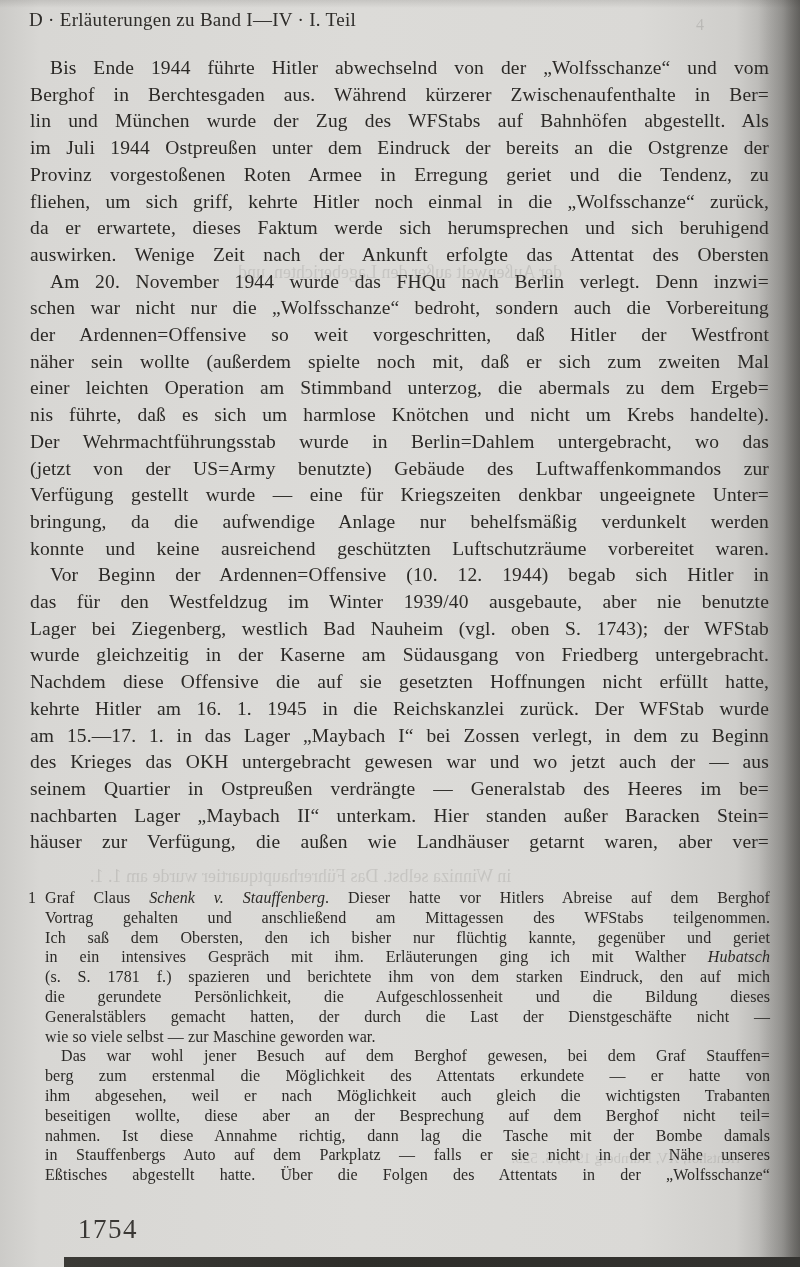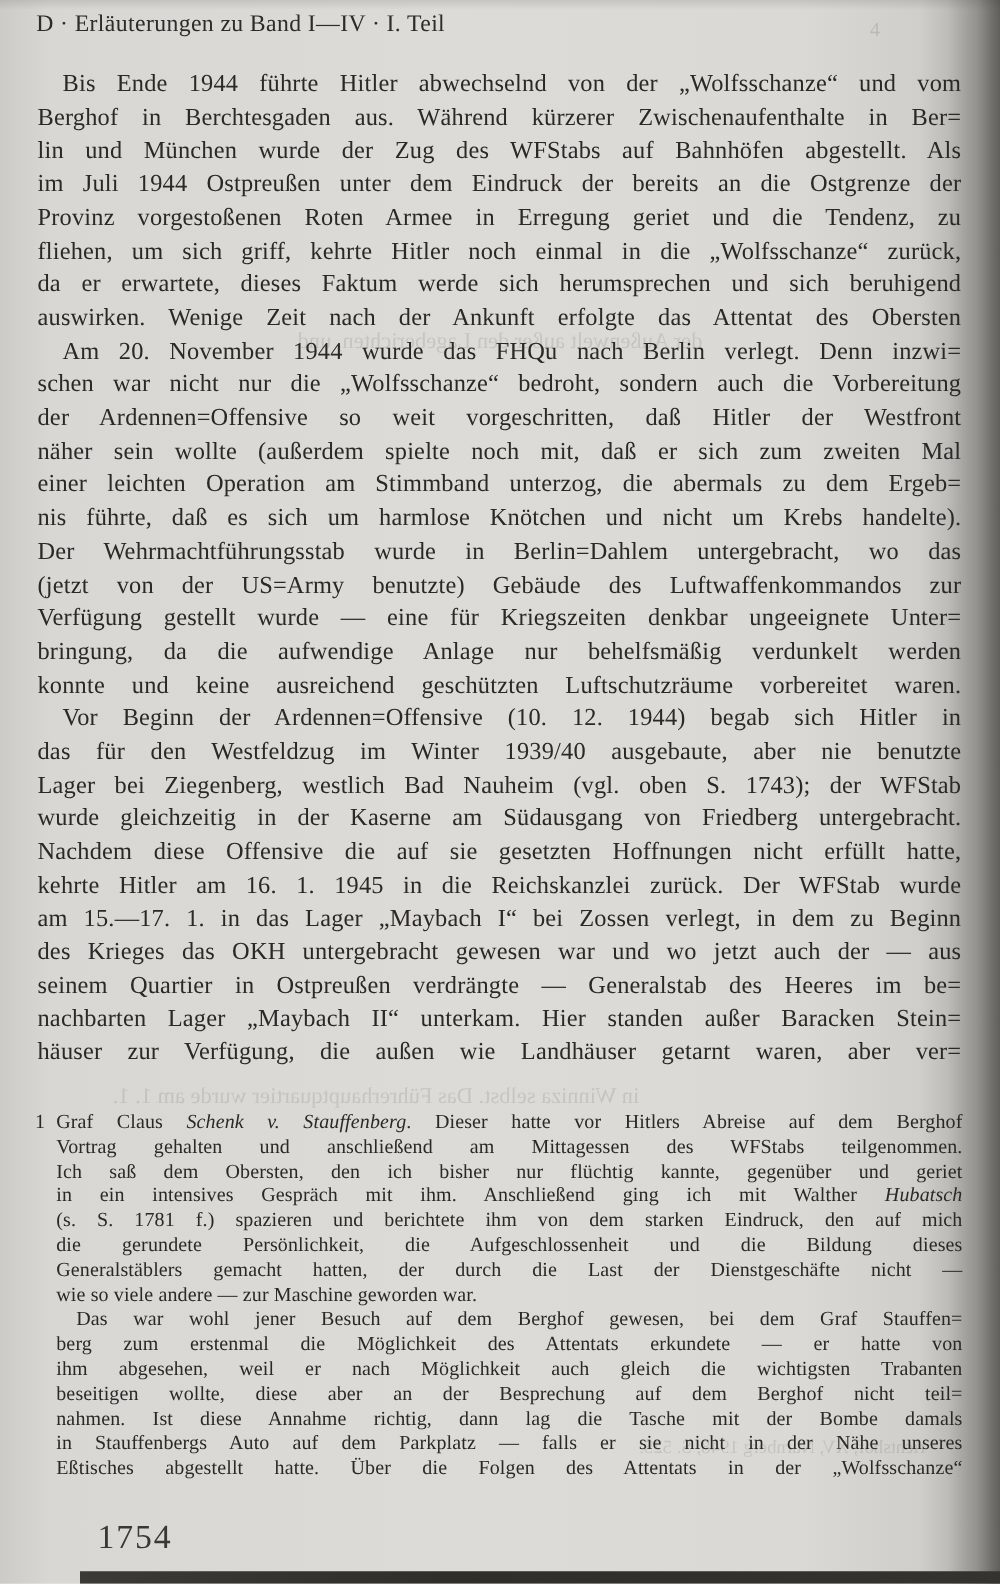--- a/index.html
+++ b/index.html
@@ -111,25 +111,25 @@
       </div>
   </div>
 
   <div class="footnote">
     <div class="fn-marker">1</div>
     <div class="fn-text">
       <div class="fn-para">
           <div class="tline"><span>Graf Claus </span><i>Schenk v. Stauffenberg</i><span>. Dieser hatte vor Hitlers Abreise auf dem Berghof</span></div>
           <div class="tline"><span>Vortrag gehalten und anschließend am Mittagessen des WFStabs teilgenommen.</span></div>
           <div class="tline"><span>Ich saß dem Obersten, den ich bisher nur flüchtig kannte, gegenüber und geriet</span></div>
-          <div class="tline"><span>in ein intensives Gespräch mit ihm. Anschließend ging ich mit Walther </span><i>Hubatsch</i><span></span></div>
+          <div class="tline"><span>in ein intensives Gespräch mit ihm. Erläuterungen ging ich mit Walther </span><i>Hubatsch</i><span></span></div>
           <div class="tline"><span>(s. S. 1781 f.) spazieren und berichtete ihm von dem starken Eindruck, den auf mich</span></div>
           <div class="tline"><span>die gerundete Persönlichkeit, die Aufgeschlossenheit und die Bildung dieses</span></div>
           <div class="tline"><span>Generalstäblers gemacht hatten, der durch die Last der Dienstgeschäfte nicht —</span></div>
-          <div class="tline lastline"><span>wie so viele andere — zur Maschine geworden war.</span></div>
+          <div class="tline lastline"><span>wie so viele selbst — zur Maschine geworden war.</span></div>
         </div>
       <div class="fn-para indent-first">
           <div class="tline"><span>Das war wohl jener Besuch auf dem Berghof gewesen, bei dem Graf Stauffen=</span></div>
           <div class="tline"><span>berg zum erstenmal die Möglichkeit des Attentats erkundete — er hatte von</span></div>
           <div class="tline"><span>ihm abgesehen, weil er nach Möglichkeit auch gleich die wichtigsten Trabanten</span></div>
           <div class="tline"><span>beseitigen wollte, diese aber an der Besprechung auf dem Berghof nicht teil=</span></div>
           <div class="tline"><span>nahmen. Ist diese Annahme richtig, dann lag die Tasche mit der Bombe damals</span></div>
           <div class="tline"><span>in Stauffenbergs Auto auf dem Parkplatz — falls er sie nicht in der Nähe unseres</span></div>
           <div class="tline"><span>Eßtisches abgestellt hatte. Über die Folgen des Attentats in der „Wolfsschanze“</span></div>
         </div>

